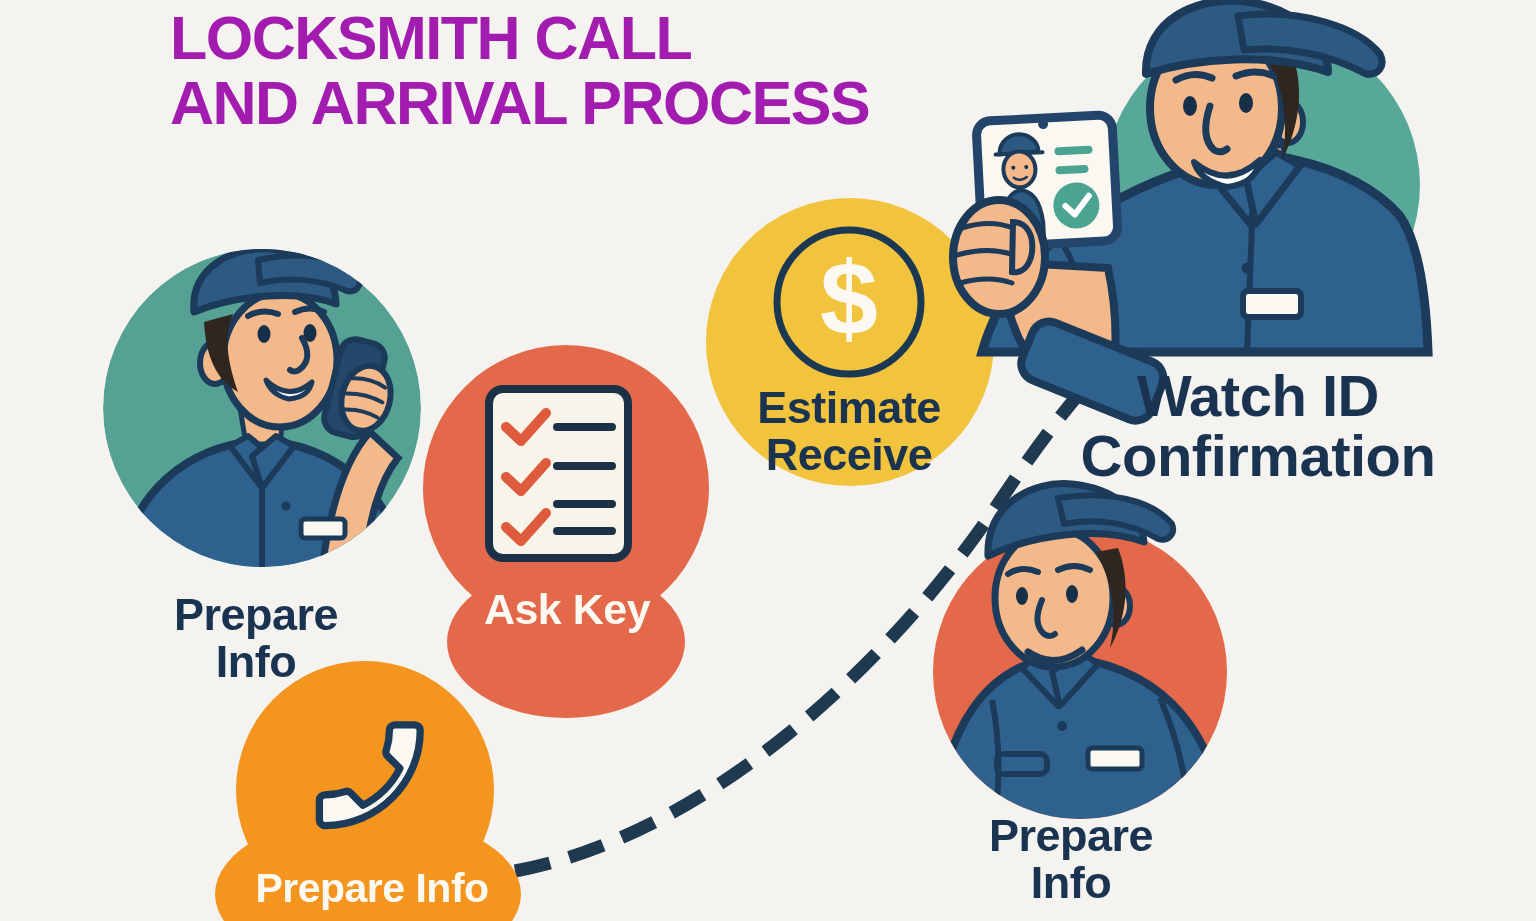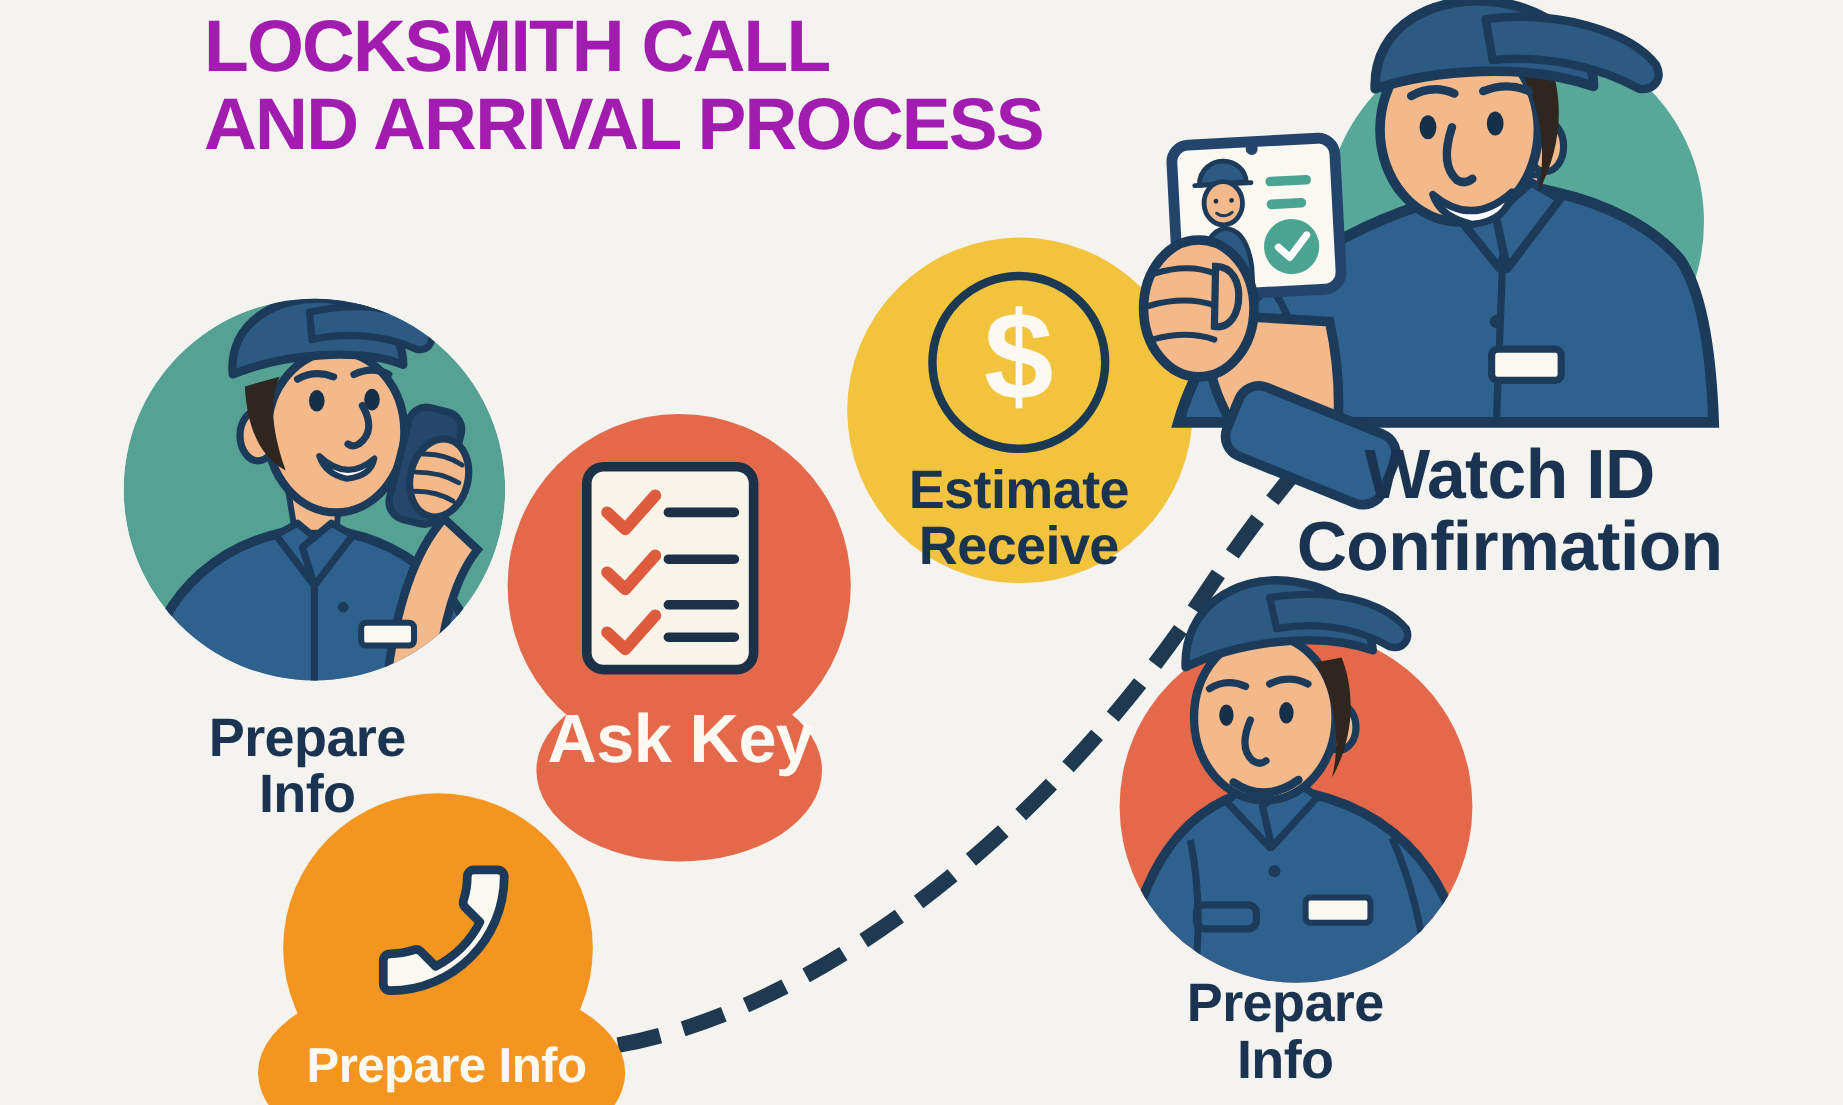--- a/index.html
+++ b/index.html
@@ -14,21 +14,21 @@
   }
   .title span{display:block;}
   .lbl{
     position:absolute;transform:translateX(-50%);text-align:center;
     font-weight:800;color:#1a3350;line-height:1.04;letter-spacing:-0.5px;
     white-space:nowrap;
   }
   .lbl span{display:block;}
   .lbl.on-color{color:#fcf9f2;}
   .lbl-prepare-left {left:256px; top:592px; font-size:45px;}
-  .lbl-ask-key      {left:567px; top:587px; font-size:57px;}
+  .lbl-ask-key      {left:567px; top:587px; font-size:43px;}
   .lbl-receive      {left:849px; top:385px; font-size:45px;}
   .lbl-watch-id     {left:1258px;top:366px; font-size:58px;}
   .lbl-prepare-right{left:1071px;top:813px; font-size:45px;}
   .lbl-banner       {left:372px; top:867px; font-size:41px;}
   .dollar{
     position:absolute;left:849px;top:304px;transform:translate(-50%,-55%);
     font-size:104px;font-weight:800;color:#fcf9f2;letter-spacing:0;
   }
 </style>
 </head>

